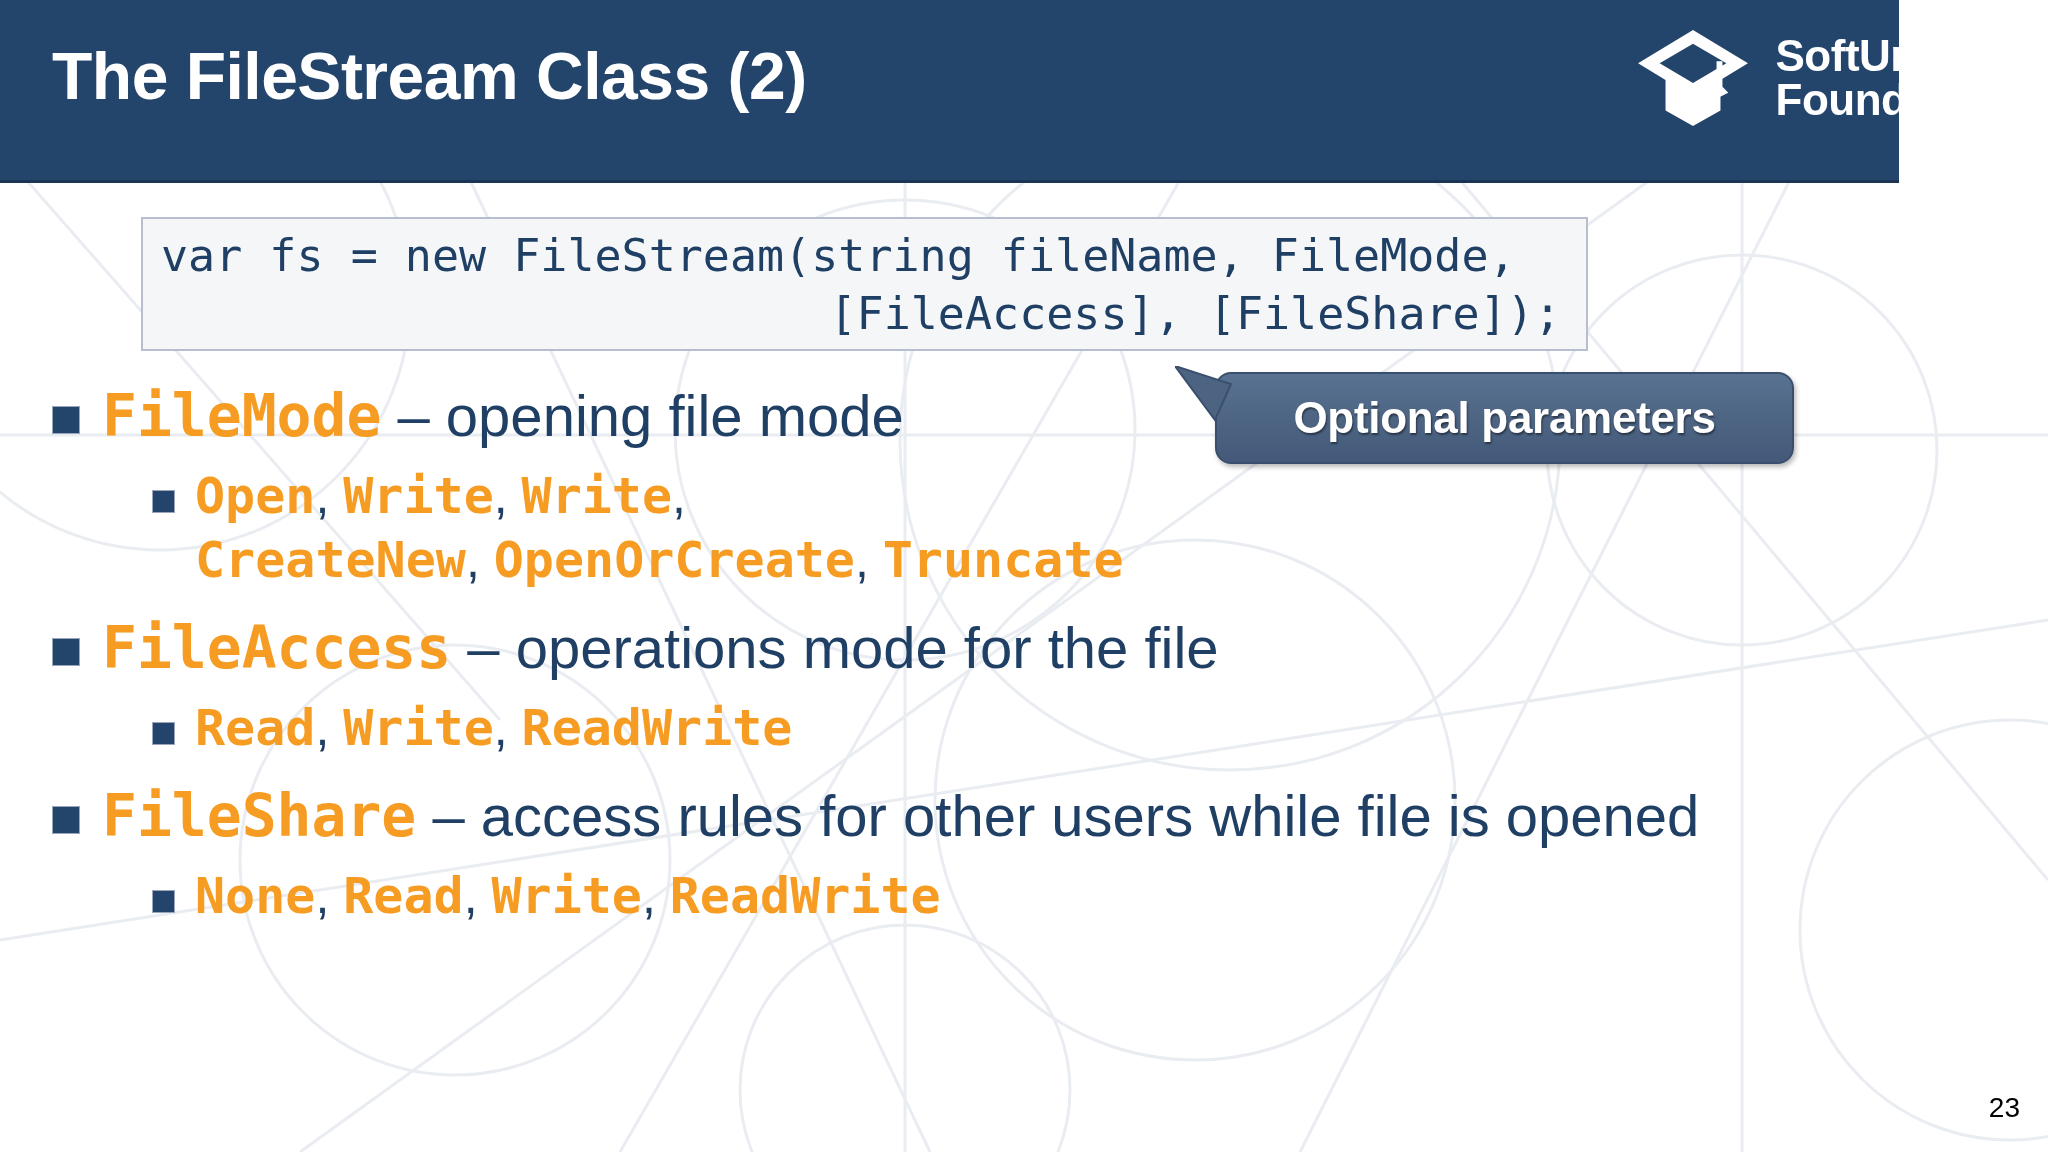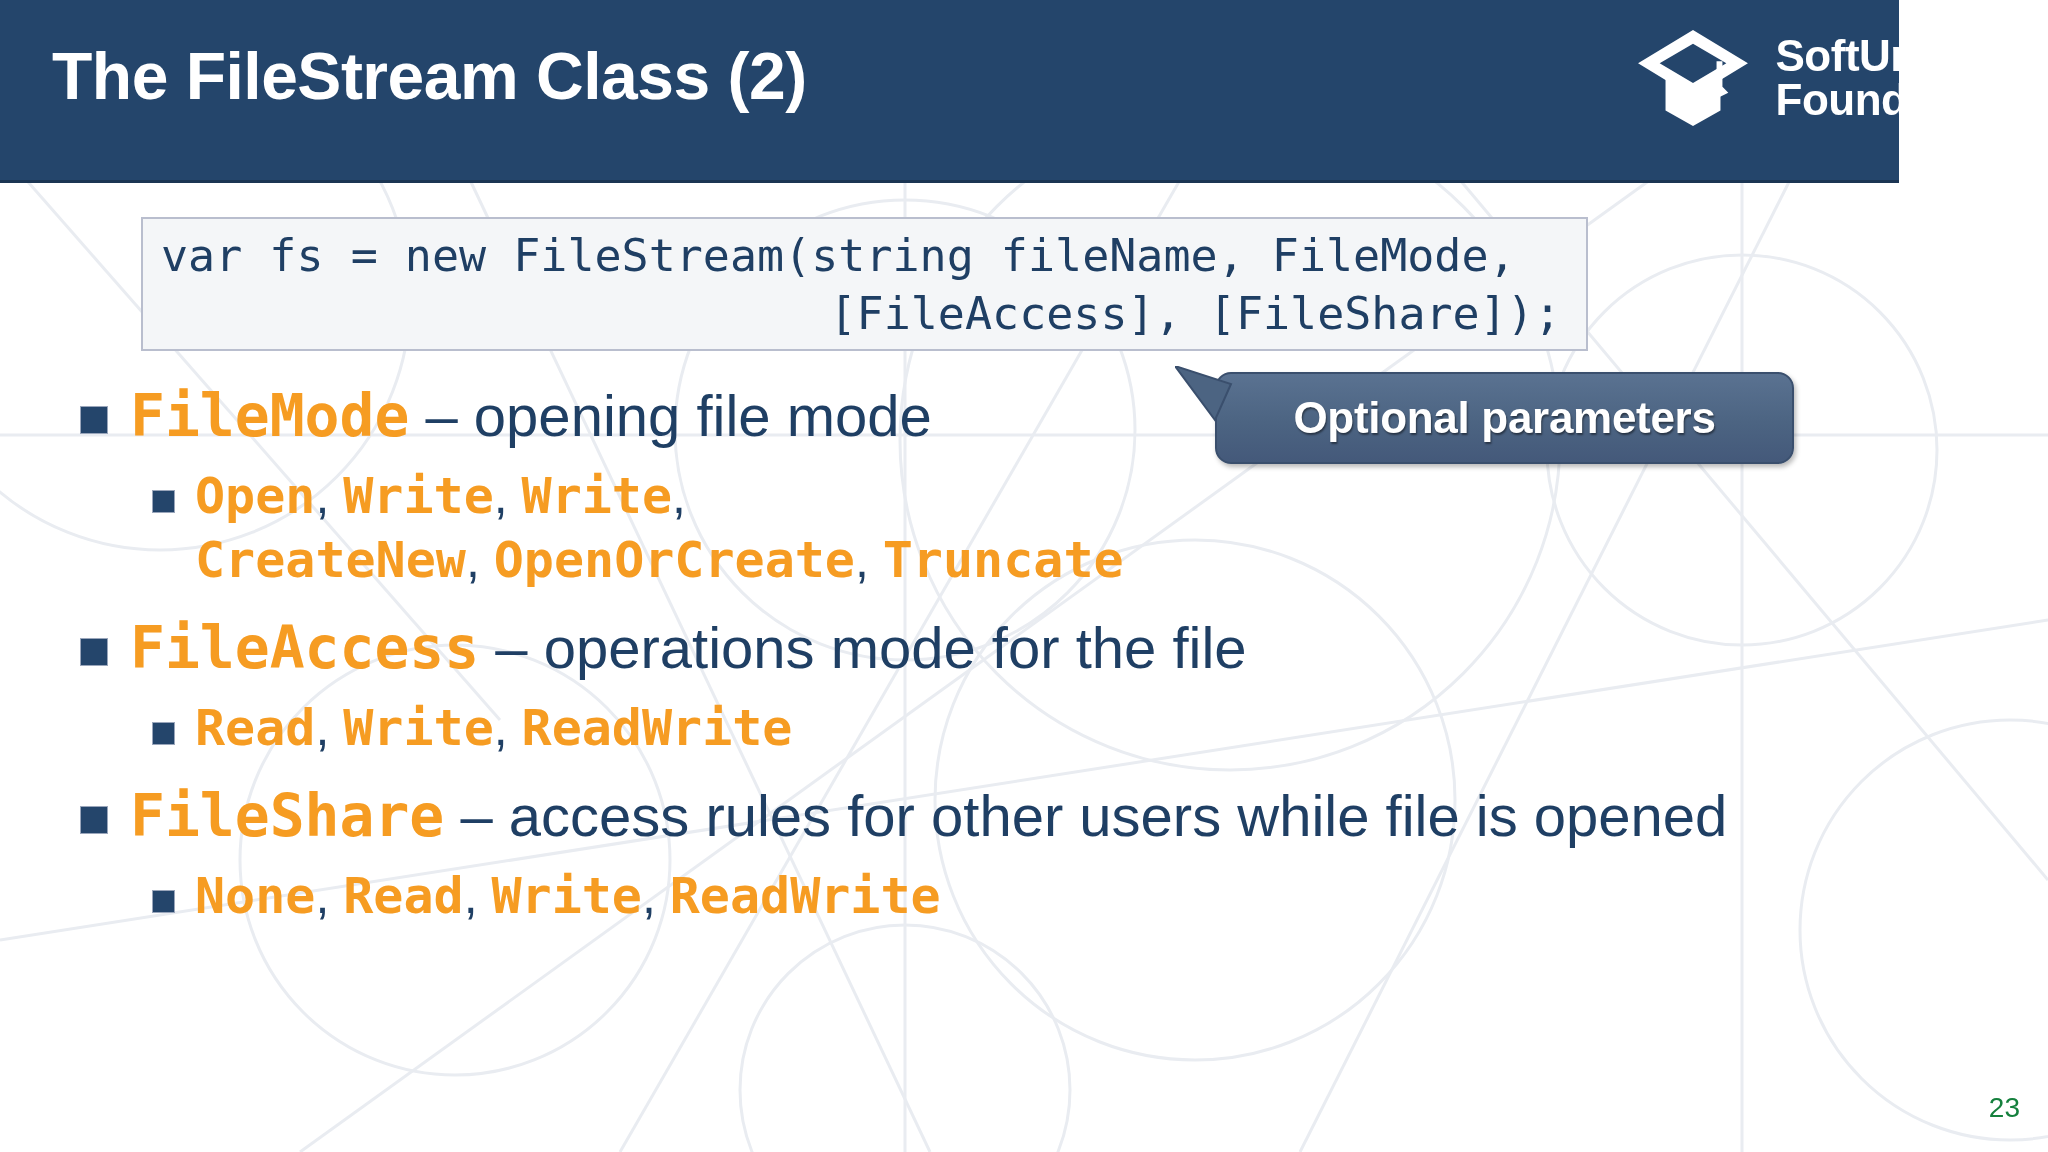--- a/index.html
+++ b/index.html
@@ -146,21 +146,21 @@
     left: 0;
     top: 360px;
     width: 2048px;
     z-index: 2;
   }
   .bullet-row {
     position: relative;
     display: flex;
     align-items: flex-start;
   }
-  .b1 { padding-left: 80px; margin-top: 18px; }
+  .b1 { padding-left: 52px; margin-top: 18px; }
   .b2 { padding-left: 152px; margin-top: 10px; }
 
   .sq {
     flex: none;
     margin-top: 28px;
     margin-right: 22px;
     background: #24456b;
     border: 1px solid #9aa6bb;
   }
   .sq-l1 { width: 26px; height: 26px; }
@@ -176,21 +176,21 @@
   }
   .dash-sep { color: #1f3f64; }
   .comma { color: #1f3f64; font-family: "Liberation Sans", sans-serif; }
 
   
   .page-num {
     position: absolute;
     right: 28px;
     bottom: 28px;
     font-size: 28px;
-    color: #15803d;
+    color: #000000;
     z-index: 3;
     text-align: center;
   }
 </style>
 </head>
 <body>
 
 <div class="slide">
 
   <svg class="bg-pattern" viewBox="0 0 2048 1152" preserveAspectRatio="none">

